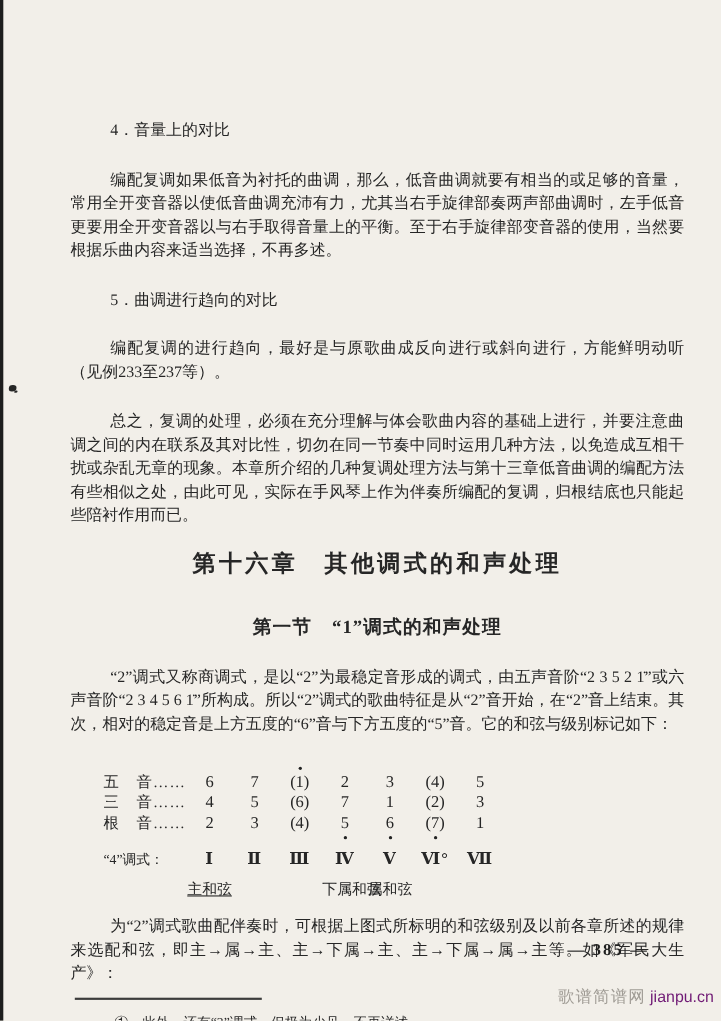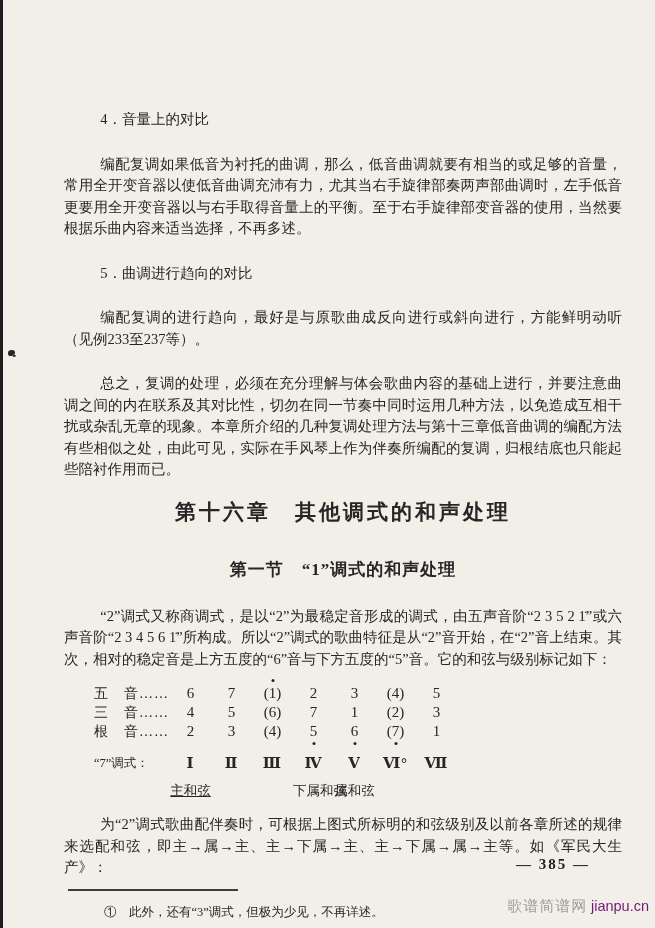--- a/index.html
+++ b/index.html
@@ -26,21 +26,21 @@
   .chapter-title {
     text-align:center; font-weight:bold; font-size:21px; line-height:30px;
     letter-spacing:3px; margin-top:16px; margin-bottom:30px; text-indent:0;
   }
   .section-title {
     text-align:center; font-weight:bold; font-size:17px; line-height:26px;
     letter-spacing:1px; margin-top:16px; margin-bottom:10px; text-indent:0;
   }
   .intro-gap { margin-top:0; }
   
-  .chord-block { margin-top:14px; margin-left:30px; text-align:left; }
+  .chord-block { margin-top:32px; margin-left:30px; text-align:left; }
   .chord-grid, .degree-grid, .label-grid {
     display:grid; grid-template-columns:76px repeat(7,41px); align-items:end;
   }
   .chord-grid .cell { text-align:center; font-size:15px; line-height:19px; position:relative; }
   .chord-grid .row-label { text-align:left; font-size:14px; white-space:nowrap; letter-spacing:1px; }
   .cell .val { position:relative; display:inline-block; }
   .cell .dot {
     position:absolute; width:3px; height:3px; background:#222; border-radius:50%;
     left:50%; transform:translateX(-50%);
   }
@@ -105,21 +105,21 @@
           <div class="cell row-label">根　音……</div>
           <div class="cell"><span class="val">2</span></div>
           <div class="cell"><span class="val">3</span></div>
           <div class="cell"><span class="val">(4)</span></div>
           <div class="cell"><span class="val">5<i class="dot below"></i></span></div>
           <div class="cell"><span class="val">6<i class="dot below"></i></span></div>
           <div class="cell"><span class="val">(7)<i class="dot below"></i></span></div>
           <div class="cell"><span class="val">1</span></div>
         </div>
       <div class="degree-grid">
-          <div class="cell row-label">“7”调式：</div>
+          <div class="cell row-label">“4”调式：</div>
           <div class="cell">Ⅰ</div>
           <div class="cell">Ⅱ</div>
           <div class="cell">Ⅲ</div>
           <div class="cell">Ⅳ</div>
           <div class="cell">Ⅴ</div>
           <div class="cell">Ⅵ°</div>
           <div class="cell">Ⅶ</div>
         </div>
       <div class="label-grid">
           <div class="cell" style="grid-column: 2; text-decoration: underline;">主和弦</div>

